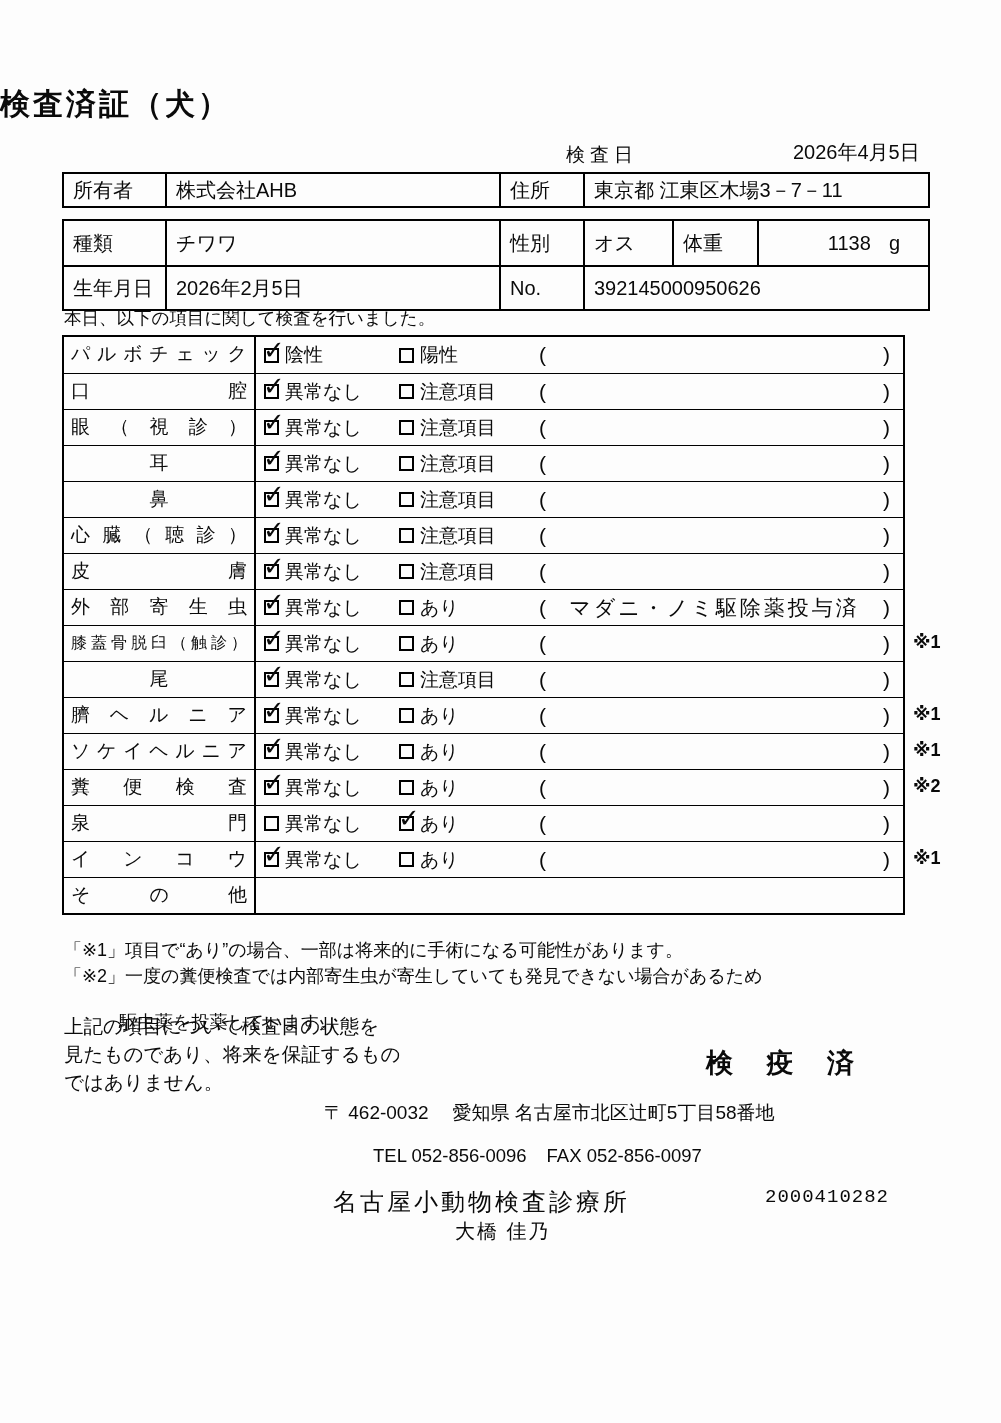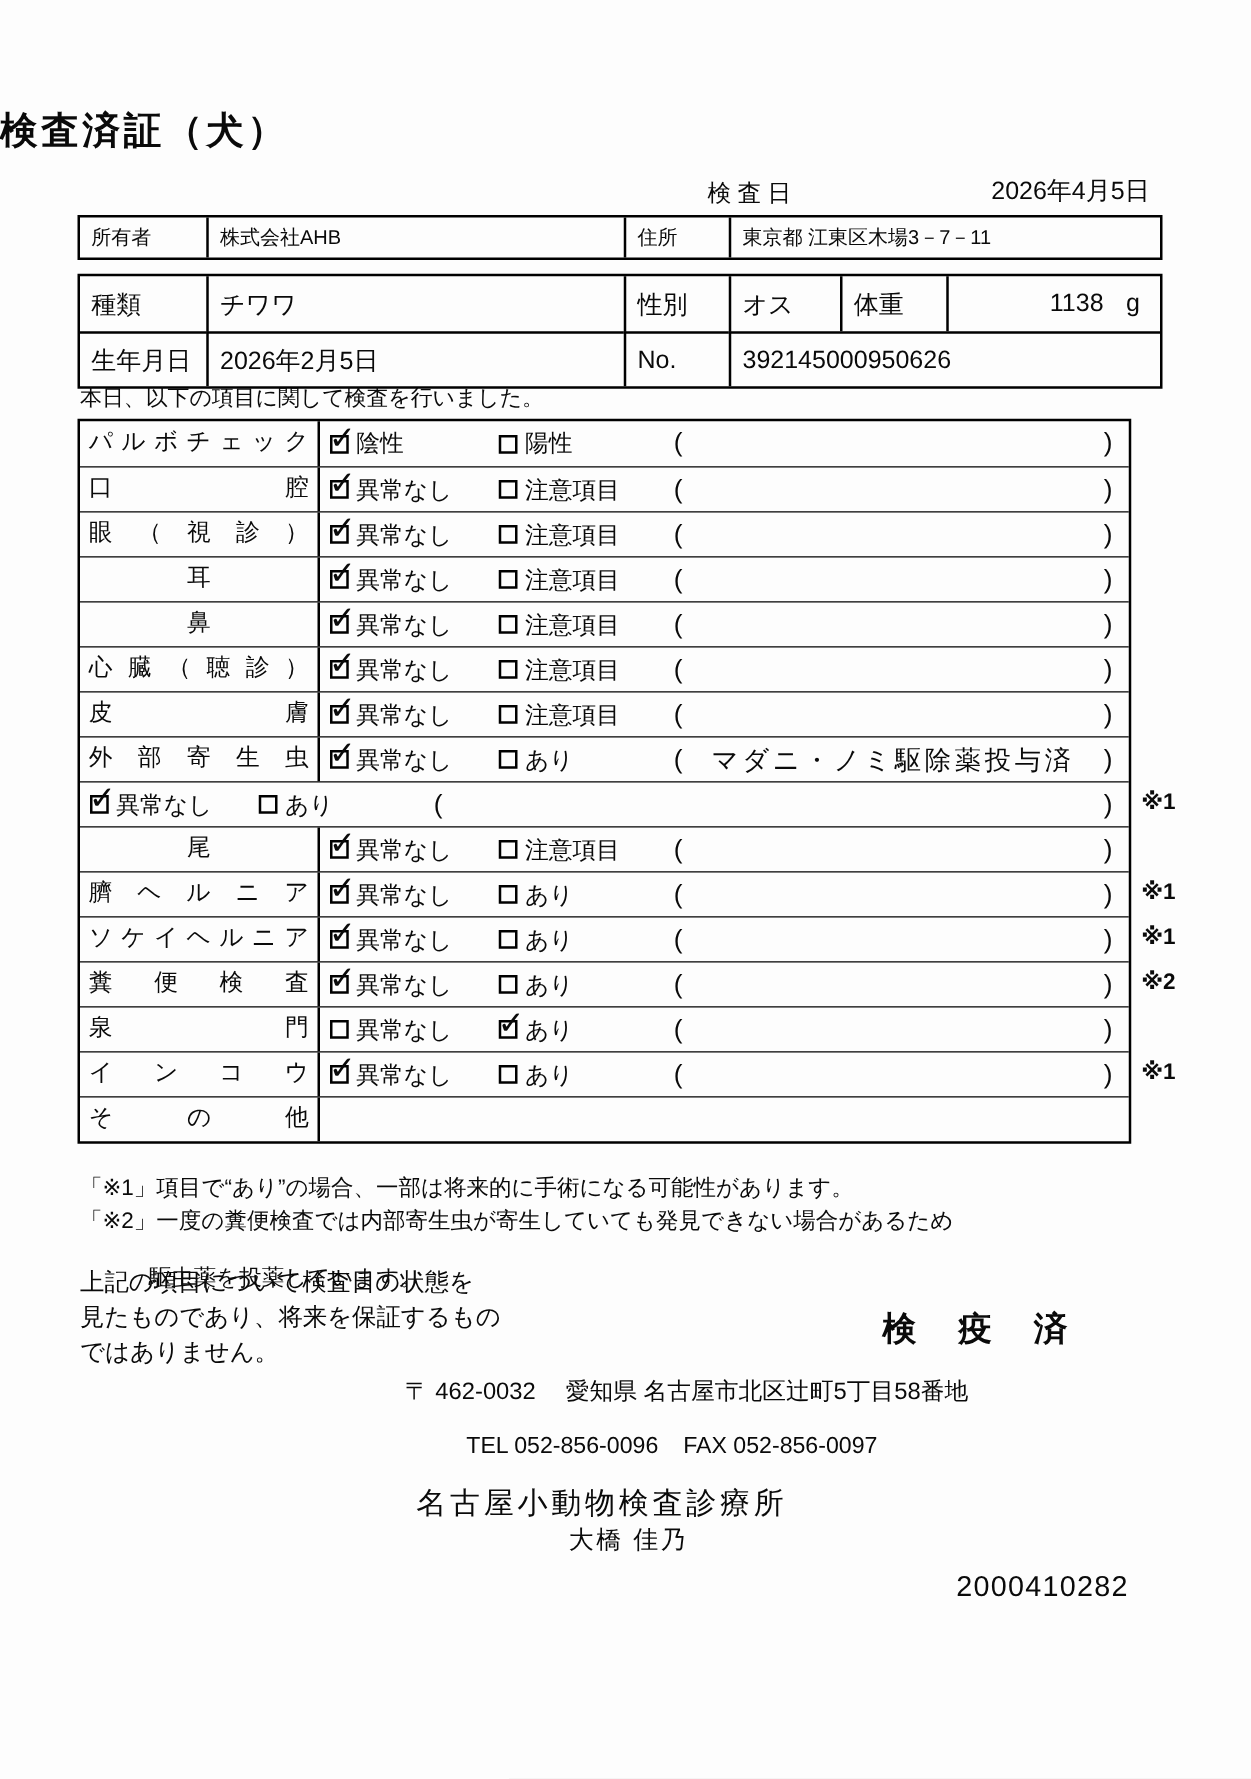--- a/index.html
+++ b/index.html
@@ -12,34 +12,34 @@
   }
   .title { position:absolute; top:84px; left:0; width:100%; text-align:left;
            font-size:30px; font-weight:600; letter-spacing:3px; }
   .insp-label { position:absolute; top:142px; left:566px; font-size:19px; letter-spacing:5px; }
   .insp-date  { position:absolute; top:139px; left:793px; font-size:20px; }
 
   
   .t1 { position:absolute; top:172px; left:62px; width:868px; height:36px;
         border:2px solid #000; display:grid; grid-template-columns:101px 334px 84px 1fr; }
   .t1 > div { border-left:2px solid #000; display:flex; align-items:center;
-              padding-left:9px; font-size:16px; white-space:nowrap; }
+              padding-left:9px; font-size:20px; white-space:nowrap; }
   .t1 > div:first-child { border-left:none; }
 
   
   .t2 { position:absolute; top:219px; left:62px; width:868px; height:92px;
         border:2px solid #000; display:grid;
         grid-template-columns:101px 334px 84px 89px 85px 1fr;
         grid-template-rows:1fr 1fr; }
   .t2 > div { border-left:2px solid #000; border-top:2px solid #000;
               display:flex; align-items:center; padding-left:9px; font-size:20px; white-space:nowrap; }
   .t2 > div.c1 { border-left:none; }
   .t2 > div.r1 { border-top:none; }
   .t2 .span3 { grid-column:4 / 7; }
-  .t2 .weight-val { justify-content:flex-end; padding-right:16px;text-align:center; }
+  .t2 .weight-val { justify-content:flex-end; padding-right:28px;text-align:center; }
   .t2 .weight-val .unit { margin-left:18px; }
 
   .statement { position:absolute; top:306px; left:64px; font-size:17.5px; }
 
   
   .ck { position:absolute; top:335px; left:62px; width:843px; border:2px solid #000; }
   .ck-row { position:relative; display:flex; height:36px; border-top:1px solid #000; }
   .ck-row:first-child { border-top:none; }
   .lbl { width:192px; border-right:2px solid #000; font-size:19px; line-height:34px;
          padding:0 7px; text-align:justify; text-align-last:justify; overflow:hidden; }
@@ -62,21 +62,21 @@
   .disc { position:absolute; top:1012px; left:64px; font-size:19.5px; line-height:28px;
           white-space:pre-line; font-weight:500; }
   .stamp { position:absolute; top:1045px; left:706px; font-size:27px; letter-spacing:13px; font-weight:600; }
 
   .addr { position:absolute; top:1100px; left:324px; font-size:19px; white-space:nowrap; }
   .addr .zip { margin-right:24px; }
   .phone { position:absolute; top:1145px; left:325px; font-size:18.5px; white-space:nowrap;margin-left:48px; }
   .phone .fax { margin-left:20px; }
   .clinic { position:absolute; top:1186px; left:333px; font-size:24px; letter-spacing:3px; }
   .inspector { position:absolute; top:1218px; left:455px; font-size:20px; letter-spacing:2px; }
-  .serial { position:absolute; top:1256px; left:765px; font-size:23px; letter-spacing:1px; }
+  .serial { position:absolute; top:1186px; left:765px; font-size:19px; letter-spacing:1px;font-family:Liberation Mono, monospace; }
 </style>
 </head>
 <body>
 
 <div class="page">
 
   <div class="title">検査済証（犬）</div>
 
   <span class="insp-label">検査日</span>
   <span class="insp-date">2026年4月5日</span>
@@ -278,20 +278,21 @@
         <span class="paren">
             <span class="po">(</span>
             <span class="pv">マダニ・ノミ駆除薬投与済</span>
             <span class="pc">)</span>
           </span>
       </div>
       <span class="note"></span>
     </div>
 
     <div class="ck-row">
+      <div class="lbl">膝蓋骨脱臼（触診）</div>
       <div class="opts">
         <span class="opt">
             <span class="cb checked">
               <span class="mark">✓</span>
             </span>
             <span>異常なし</span>
           </span>
         <span class="opt">
             <span class="cb"></span>
             <span>あり</span>

